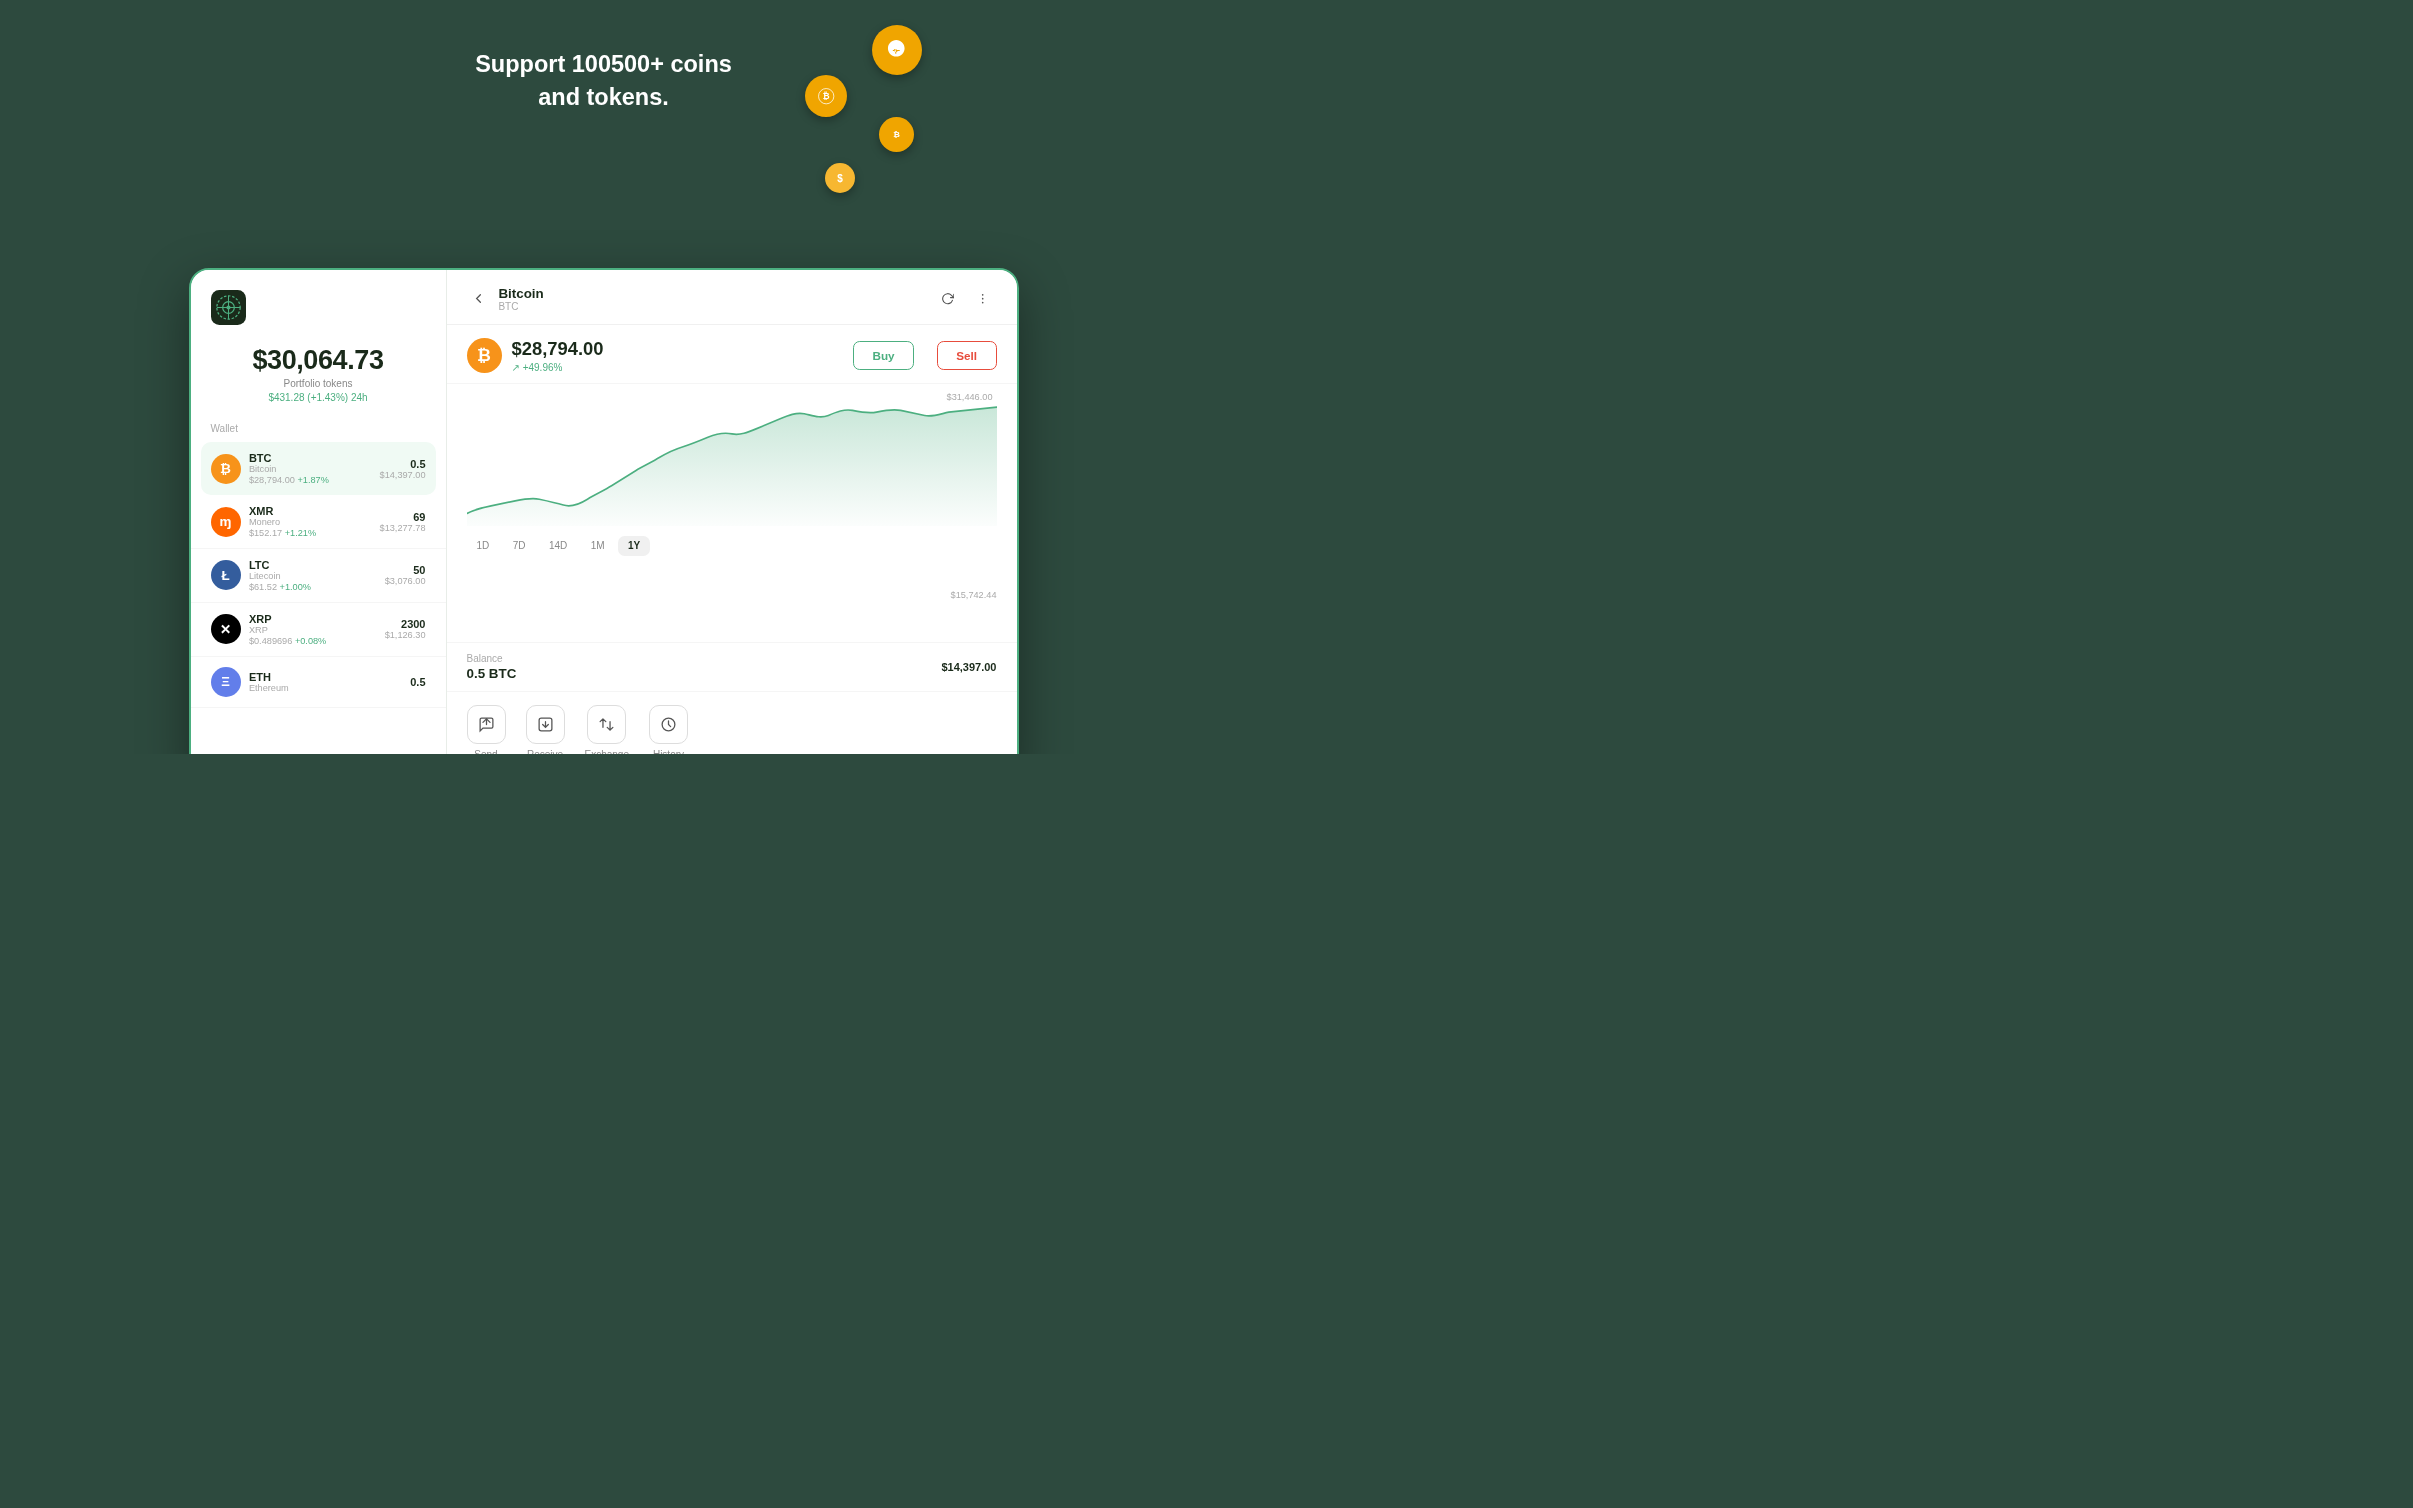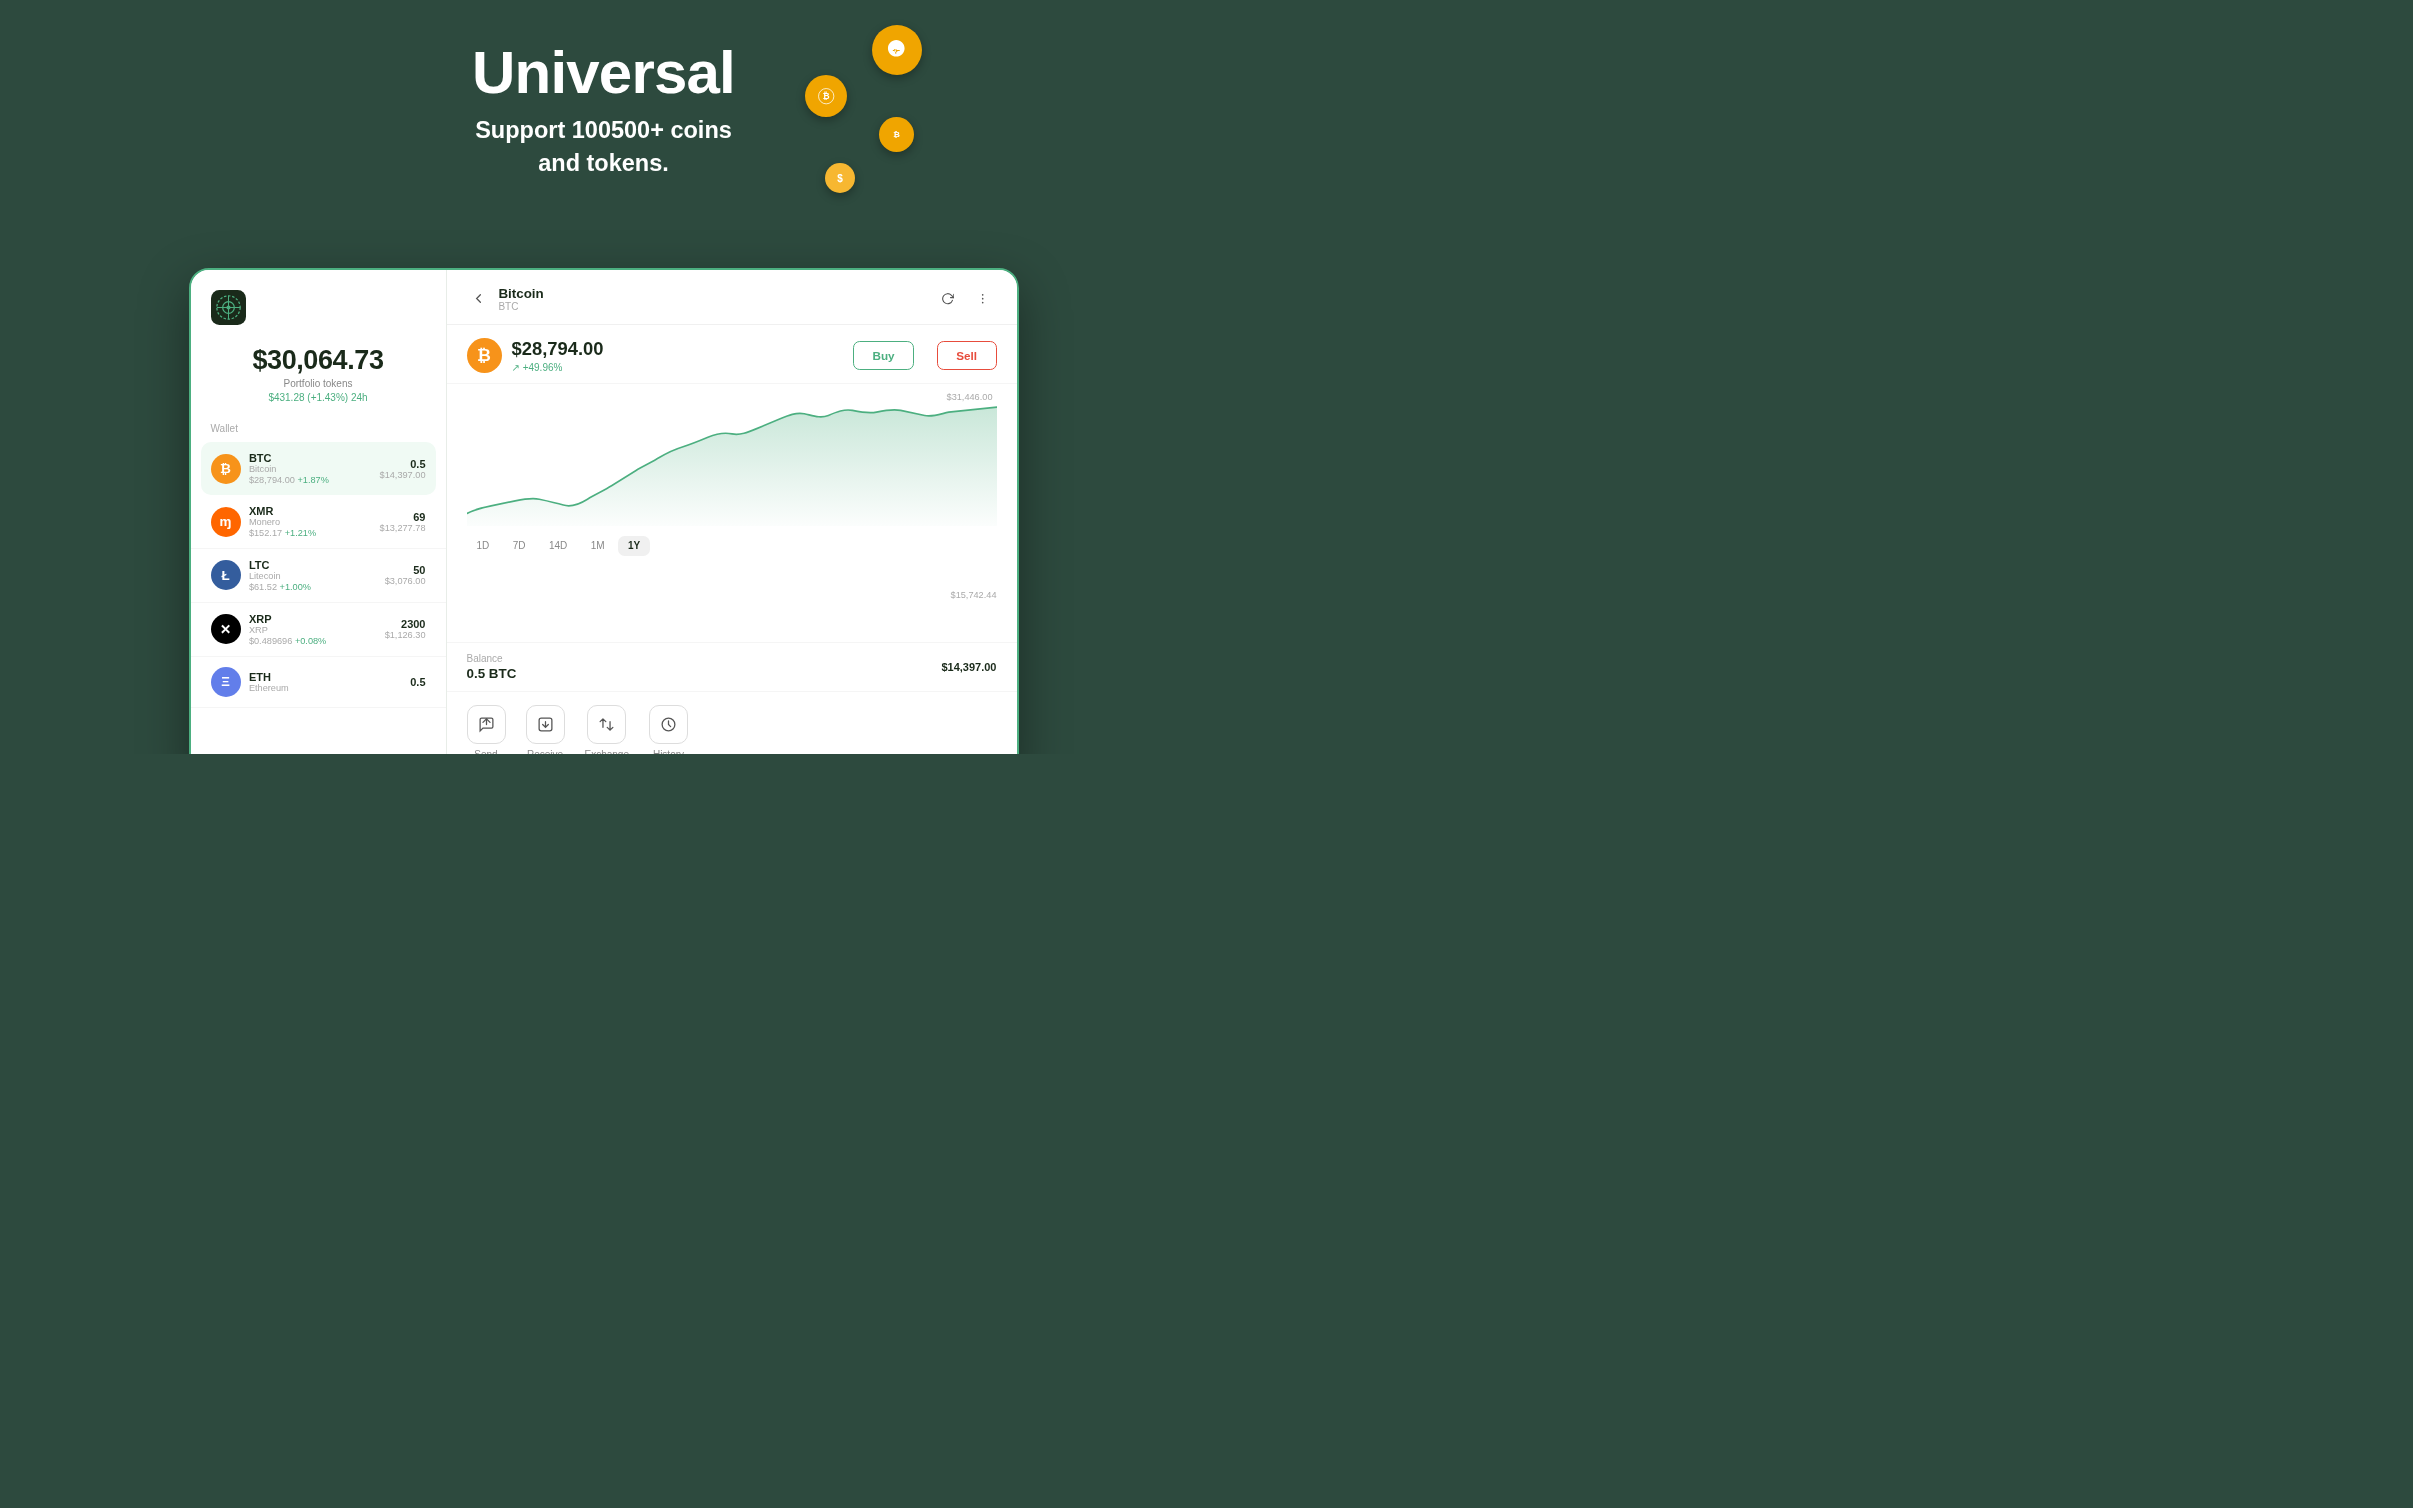--- a/index.html
+++ b/index.html
@@ -347,21 +347,20 @@
       justify-content: center;
       font-size: 15px;
       color: #555;
     }
     .action-label { font-size: 10px; color: #888; font-weight: 500; }
   </style>
 </head>
 <body>
 
 <div class="hero">
-  <h1 class="hero-title">Universal</h1>
   <p class="hero-subtitle">
     <span>Support 100500+ coins</span><br>
     <span>and tokens.</span>
   </p>
 </div>
 
 <div class="coins-container">
   <div class="coin coin-lg coin-1">
     <svg width="23.5" height="23.5" viewBox="0 0 24 24" fill="white">
       <path d="M11.5 2C6.81 2 3 5.81 3 10.5S6.81 19 11.5 19 20 15.19 20 10.5 16.19 2 11.5 2zm1.41 11.16c-.17.68-.71 1.21-1.41 1.41V16h-1v-1.43c-.7-.2-1.24-.73-1.41-1.41H8v-1h1c0-.58.47-1.05 1.05-1.05.58 0 1.05.47 1.05 1.05 0 .58-.47 1.05-1.05 1.05-.22 0-.42-.07-.59-.18v.13c0 .55.45 1 1 1s1-.45 1-1v-.13c-.17.11-.37.18-.59.18-.58 0-1.05-.47-1.05-1.05 0-.58.47-1.05 1.05-1.05.58 0 1.05.47 1.05 1.05H15v1h-2.09z"></path>

